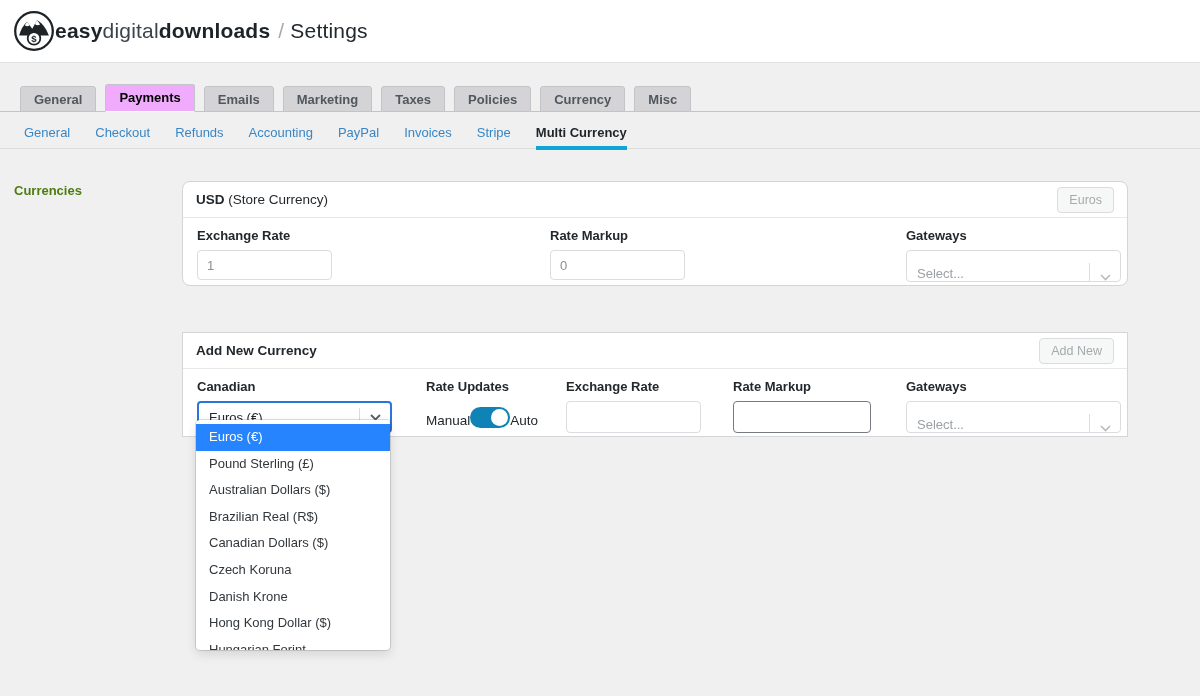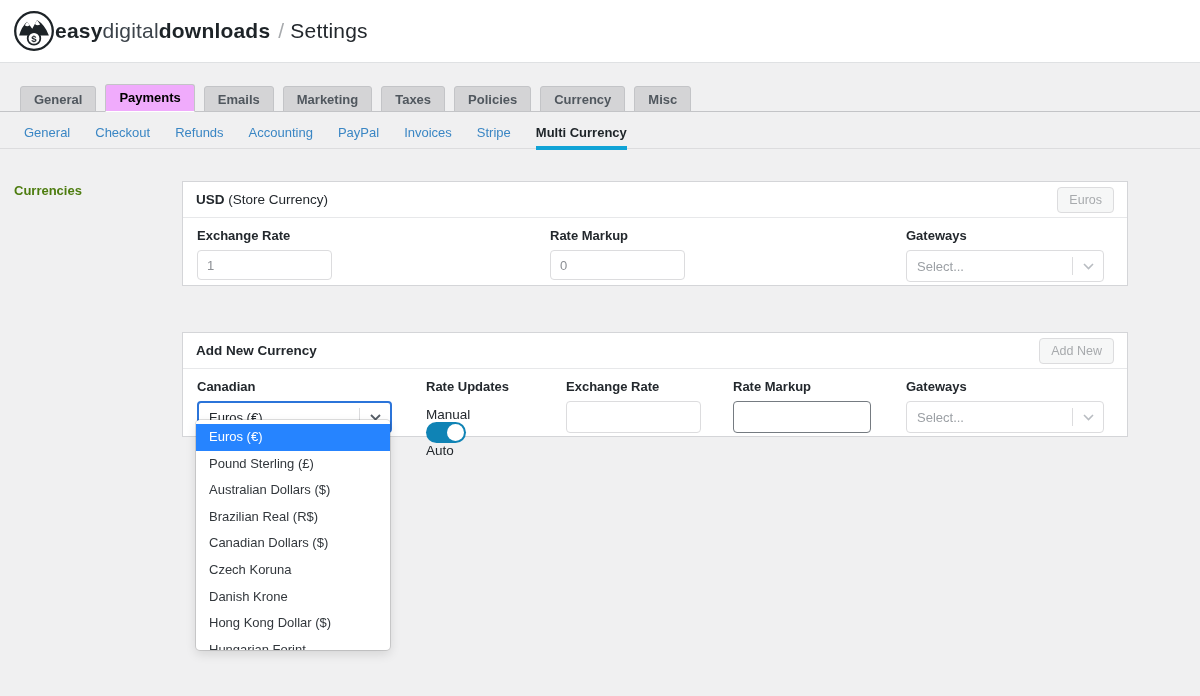--- a/index.html
+++ b/index.html
@@ -58,21 +58,21 @@
 
   
   .currencies-label {
     position: absolute; left: 14px; top: 183px;
     font-size: 13px; font-weight: 700; color: #4d7c0f;
   }
   .panel {
     position: absolute; left: 182px; width: 946px; height: 105px;
     background: #fff; border: 1px solid #d4d5d8;
   }
-  .panel-store { top: 181px; }
+  .panel-store { top: 181px; border-radius: 8px; }
   .panel-add   { top: 332px; }
   .panel-header {
     height: 36px; border-bottom: 1px solid #e7e8ea;
     display: flex; align-items: center; justify-content: space-between;
     padding: 0 13px;
   }
   .panel-title { font-size: 13.5px; font-weight: 700; color: #23282d; }
   .panel-title .title-suffix { font-weight: 500; }
   .btn-muted {
     background: #f6f7f7; border: 1px solid #dcdcde; border-radius: 4px;
@@ -88,29 +88,29 @@
     font-size: 13px; color: #8c8f94; padding: 0 9px; background: #fff;
     font-family: "Liberation Sans", sans-serif; outline: none;
   }
   .text-input.tall { height: 32px; }
   .text-input.strong-border { border: 1px solid #757b81; width: 138px; }
 
   .select-control {
     height: 32px; border: 1px solid #dcdcde; border-radius: 4px; background: #fff;
     display: flex; align-items: center; padding-left: 10px; cursor: pointer;
   }
-  .select-control.w-gateways { width: 198px; }
+  .select-control.w-gateways { width: 215px; align-items: flex-end; }
   .select-control.w-currency { width: 195px; border: 2px solid #2b74d9; }
   .select-placeholder { font-size: 13px; color: #9ca0a5; }
   .select-value { font-size: 13px; color: #23282d; }
   .select-divider { width: 1px; height: 18px; background: #dcdcde; margin-left: auto; }
   .select-chevron { width: 30px; display: flex; align-items: center; justify-content: center; color: #b8bcc1; }
   .select-chevron.dark { color: #555d66; }
 
-  .toggle-row { display: flex; align-items: flex-start; margin-top: 13px; flex-direction: column; }
+  .toggle-row { display: flex; align-items: flex-end; margin-top: 13px; }
   .toggle-label { font-size: 13.5px; color: #23282d; }
   .toggle-switch {
     width: 40px; height: 21px; border-radius: 11px; background: #0f83b5;
     position: relative; cursor: pointer; flex: 0 0 auto;
   }
   .toggle-knob {
     position: absolute; top: 2px; right: 2.5px; width: 17px; height: 17px;
     border-radius: 50%; background: #fff;
   }
 

